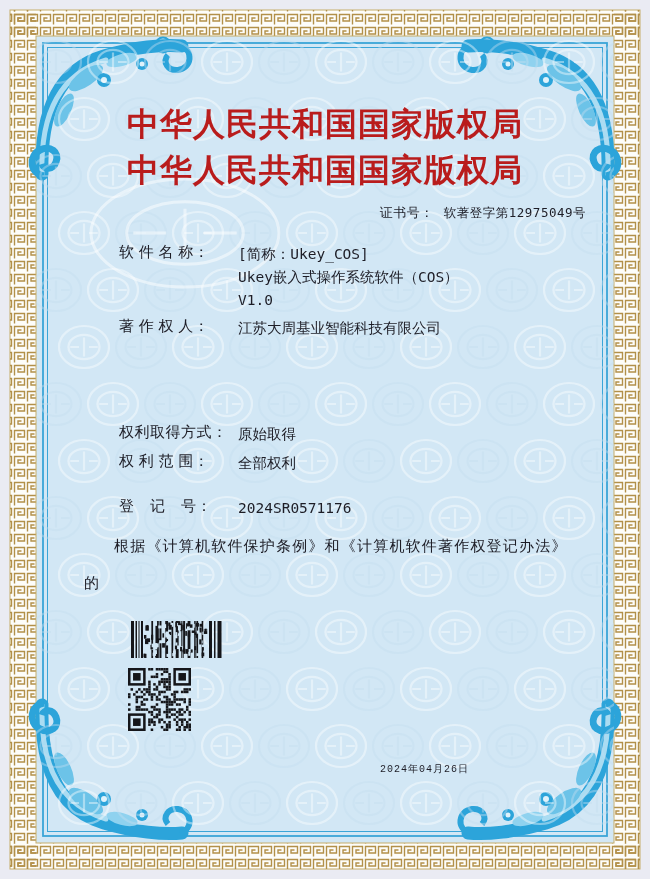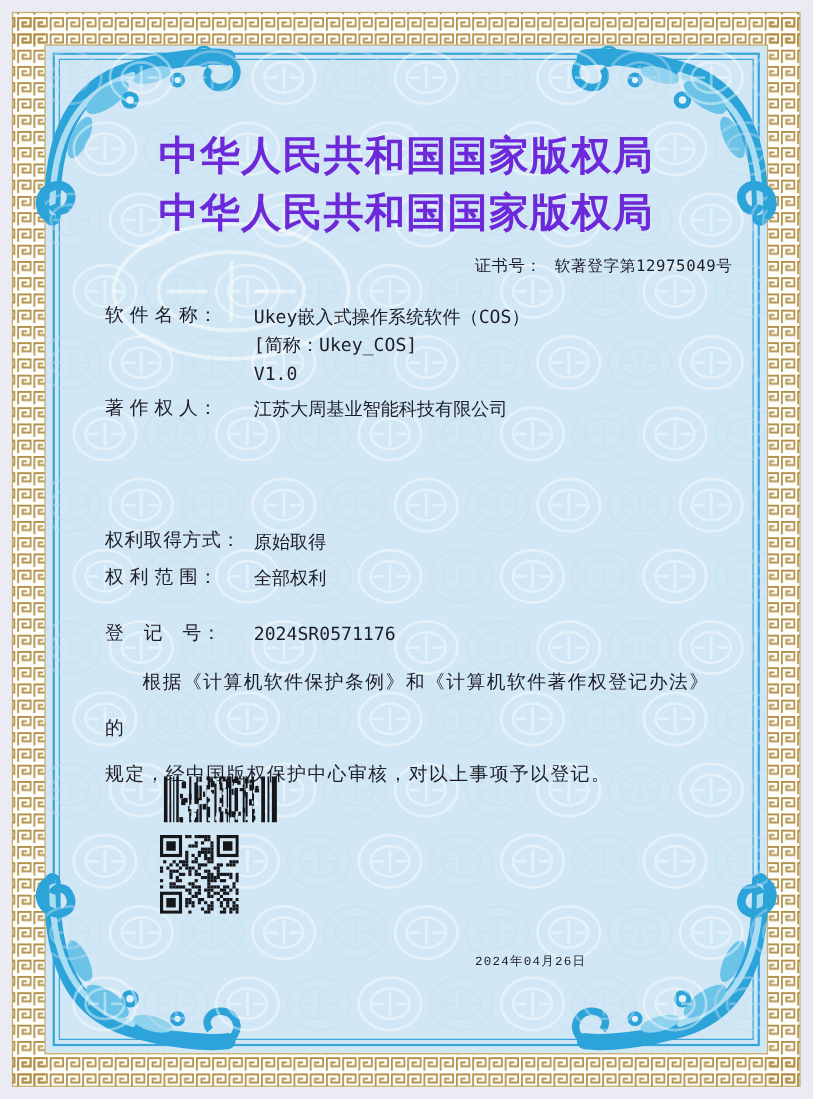--- a/index.html
+++ b/index.html
@@ -7,34 +7,34 @@
     position:relative;width:650px;height:879px;overflow:hidden;
     background:#eaebf3;
     font-family:"Liberation Serif","DejaVu Serif",serif;
     color:#1d1d26;
   }
   .frame-svg{position:absolute;left:0;top:0;width:650px;height:879px;}
   .wm-svg{position:absolute;left:36px;top:36px;width:578px;height:807px;pointer-events:none;}
   .content{position:absolute;left:0;top:0;width:650px;height:879px;}
 
   .title{position:absolute;left:0;width:650px;text-align:center;
-    font-weight:bold;font-size:32px;letter-spacing:1px;color:#6d28d9;}
+    font-weight:bold;font-size:32px;letter-spacing:1px;color:#b91c1c;}
   .title.l1{top:103px;}
   .title.l2{top:149px;}
 
   .certno{position:absolute;top:204px;right:64px;font-size:13px;letter-spacing:.5px;}
   .certno .cn-val{font-family:"DejaVu Sans Mono","Liberation Mono",monospace;font-size:12.5px;margin-left:10px;}
 
   .field-row{position:absolute;left:84px;font-size:15px;white-space:nowrap;}
   .field-row:nth-of-type(1){top:243px;}
   .field-row:nth-of-type(2){top:317px;}
   .field-row:nth-of-type(3){top:423px;}
   .field-row:nth-of-type(4){top:452px;}
   .field-row:nth-of-type(5){top:497px;}
-  .flabel{display:inline-block;width:119px;vertical-align:top;letter-spacing:.5px;}
+  .flabel{display:inline-block;width:119px;vertical-align:top;letter-spacing:.5px;margin-left:35px;}
   .fvalues{display:inline-block;vertical-align:top;}
   .fvline{line-height:23px;font-family:"DejaVu Sans Mono","Liberation Mono",monospace;font-size:14.5px;}
 
   .statement{position:absolute;left:84px;top:528px;width:486px;font-size:15px;
     letter-spacing:1.2px;}
   .stline{line-height:37px;}
   .stline:first-child{text-indent:2em;}
 
   .barcode{position:absolute;left:131px;top:621px;width:92px;height:37px;}
   .qrcode{position:absolute;left:128px;top:668px;width:63px;height:63px;}
@@ -875,30 +875,29 @@
   <div class="content">
 
     <div class="title l1">中华人民共和国国家版权局</div>
     <div class="title l2">中华人民共和国国家版权局</div>
 
     <div class="certno">
       <span class="cn-label">证书号：</span><span class="cn-val">软著登字第12975049号</span>
     </div>
 
     <div id="fields">
-        <div class="field-row"><span class="flabel">软 件 名 称：</span><span class="fvalues"><div class="fvline">Ukey嵌入式操作系统软件（COS）</div><div class="fvline">[简称：Ukey_COS]</div><div class="fvline">V1.0</div></span></div>
+        <div class="field-row"><span class="flabel">软 件 名 称：</span><span class="fvalues"><div class="fvline">[简称：Ukey_COS]</div><div class="fvline">Ukey嵌入式操作系统软件（COS）</div><div class="fvline">V1.0</div></span></div>
         <div class="field-row"><span class="flabel">著 作 权 人：</span><span class="fvalues"><div class="fvline">江苏大周基业智能科技有限公司</div></span></div>
         <div class="field-row"><span class="flabel">权利取得方式：</span><span class="fvalues"><div class="fvline">原始取得</div></span></div>
         <div class="field-row"><span class="flabel">权 利 范 围：</span><span class="fvalues"><div class="fvline">全部权利</div></span></div>
         <div class="field-row"><span class="flabel">登　记　号：</span><span class="fvalues"><div class="fvline">2024SR0571176</div></span></div>
       </div>
 
     <div class="statement" id="statement">
         <div class="stline">根据《计算机软件保护条例》和《计算机软件著作权登记办法》的</div>
-        <div class="stline">规定，经中国版权保护中心审核，对以上事项予以登记。</div>
       </div>
 
     <svg class="barcode" id="barcodeSvg" viewBox="0 0 92 37">
         <rect x="0" y="0" width="92" height="37" fill="#d2e7f5" opacity="0"></rect>
         <rect x="0" y="0" width="3" height="37" fill="#15161a"></rect>
         <rect x="4.5" y="0" width="1.5" height="37" fill="#15161a"></rect>
         <rect x="7.5" y="0" width="1" height="37" fill="#15161a"></rect>
         <rect x="10" y="0" width="2" height="37" fill="#15161a"></rect>
         <rect x="20.341595571674407" y="0" width="1.7385614059865475" height="37" fill="#15161a"></rect>
         <rect x="24.45899547180161" y="0" width="3.329293082095683" height="37" fill="#15161a"></rect>

